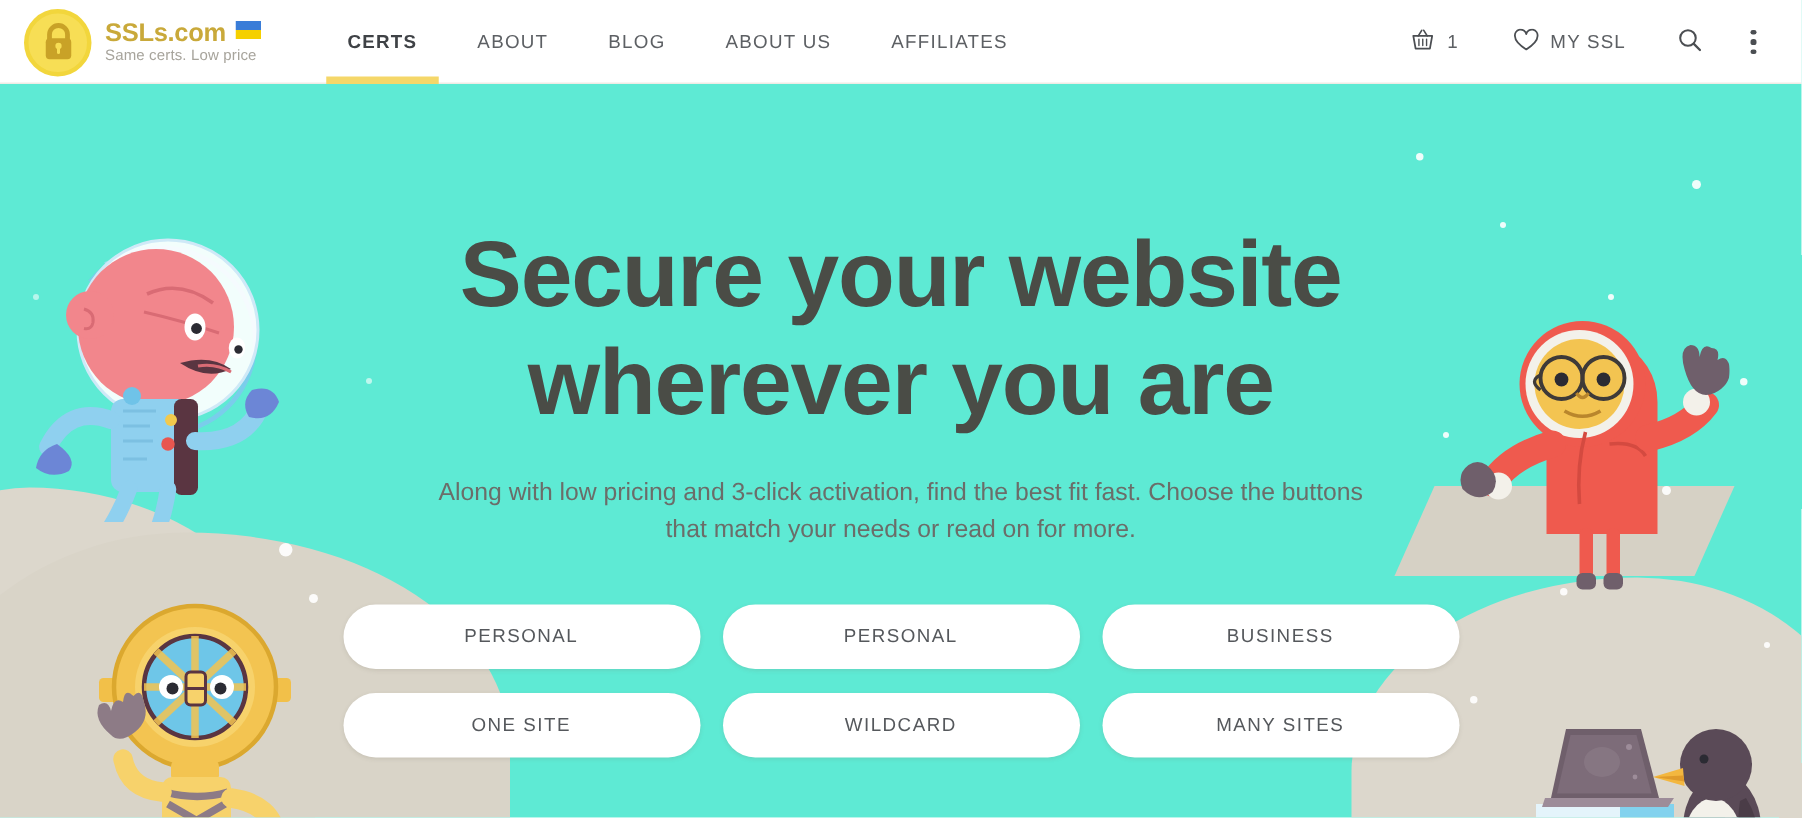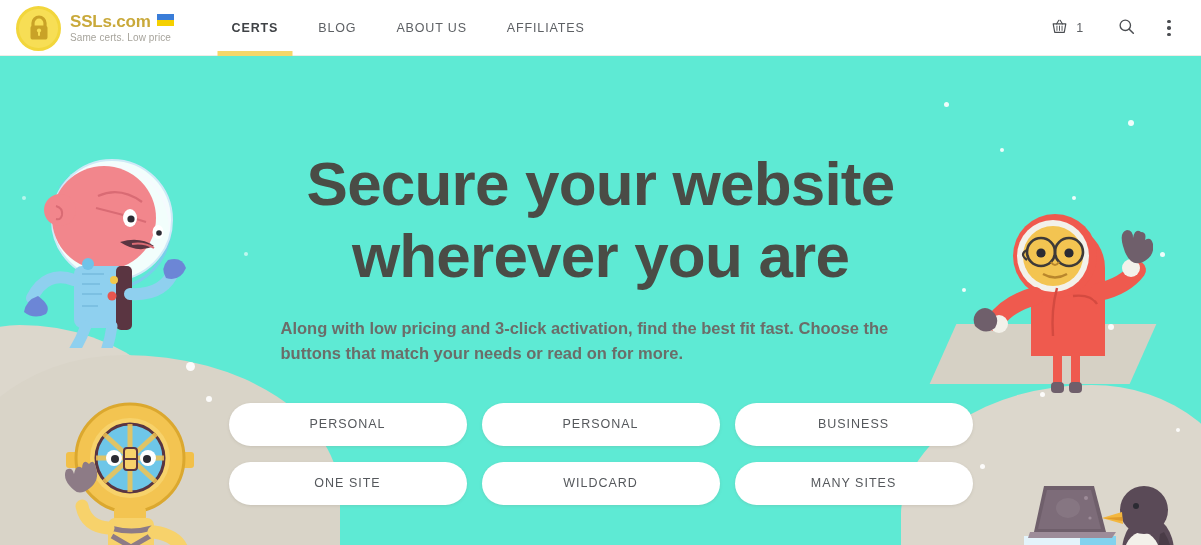--- a/index.html
+++ b/index.html
@@ -237,22 +237,22 @@
     text-align: center;
     letter-spacing: -0.8px;
     max-width: 760px;
   }
 
   .subhead {
     margin-top: 24px;
     font-size: 16.5px;
     line-height: 1.55;
     color: #6b6d69;
+    text-align: center;
     max-width: 640px;
-    font-weight: bold;
   }
 
   .btn-grid {
     margin-top: 36px;
     display: grid;
     grid-template-columns: repeat(3, 238px);
     grid-auto-rows: 43px;
     column-gap: 15px;
     row-gap: 16px;
   }
@@ -305,20 +305,23 @@
         </div>
         <div class="brand-tagline">Same certs. Low price</div>
       </div>
     </div>
 
     <nav class="nav">
       <div class="nav-item active">
         <span>CERTS</span>
       </div>
       <div class="nav-item">
+        <span>ABOUT</span>
+      </div>
+      <div class="nav-item">
         <span>BLOG</span>
       </div>
       <div class="nav-item">
         <span>ABOUT US</span>
       </div>
       <div class="nav-item">
         <span>AFFILIATES</span>
       </div>
     </nav>
 
@@ -328,20 +331,28 @@
         <span>
           <svg width="17" height="17" viewBox="0 0 20 20" aria-hidden="true">
             <path d="M6.5 7 L9.2 2.6 M13.5 7 L10.8 2.6" stroke="#4b4e52" stroke-width="1.3" fill="none" stroke-linecap="round"></path>
             <path d="M2.6 7 H17.4 L15.6 17 H4.4 Z" fill="none" stroke="#4b4e52" stroke-width="1.4" stroke-linejoin="round"></path>
             <path d="M7 9.5 V14.6 M10 9.5 V14.6 M13 9.5 V14.6" stroke="#4b4e52" stroke-width="1.1" stroke-linecap="round"></path>
           </svg>
         </span>
         <span class="hr-label">1</span>
       </div>
 
+      <div class="hr-item">
+        <span>
+          <svg width="17" height="16" viewBox="0 0 20 18" aria-hidden="true">
+            <path d="M10 16 C3 11.4 1.2 8.3 1.2 5.8 A4.3 4.3 0 0 1 10 4 a4.3 4.3 0 0 1 8.8 1.8 C18.8 8.3 17 11.4 10 16 Z" fill="none" stroke="#4b4e52" stroke-width="1.4" stroke-linejoin="round"></path>
+          </svg>
+        </span>
+        <span class="hr-label">MY SSL</span>
+      </div>
 
 
       <div class="hr-item icon-only">
         <span>
           <svg width="17" height="17" viewBox="0 0 20 20" aria-hidden="true">
             <circle cx="8.6" cy="8.6" r="6.1" fill="none" stroke="#4b4e52" stroke-width="1.6"></circle>
             <path d="M13.2 13.2 L18 18" stroke="#4b4e52" stroke-width="1.8" stroke-linecap="round"></path>
           </svg>
         </span>
       </div>

